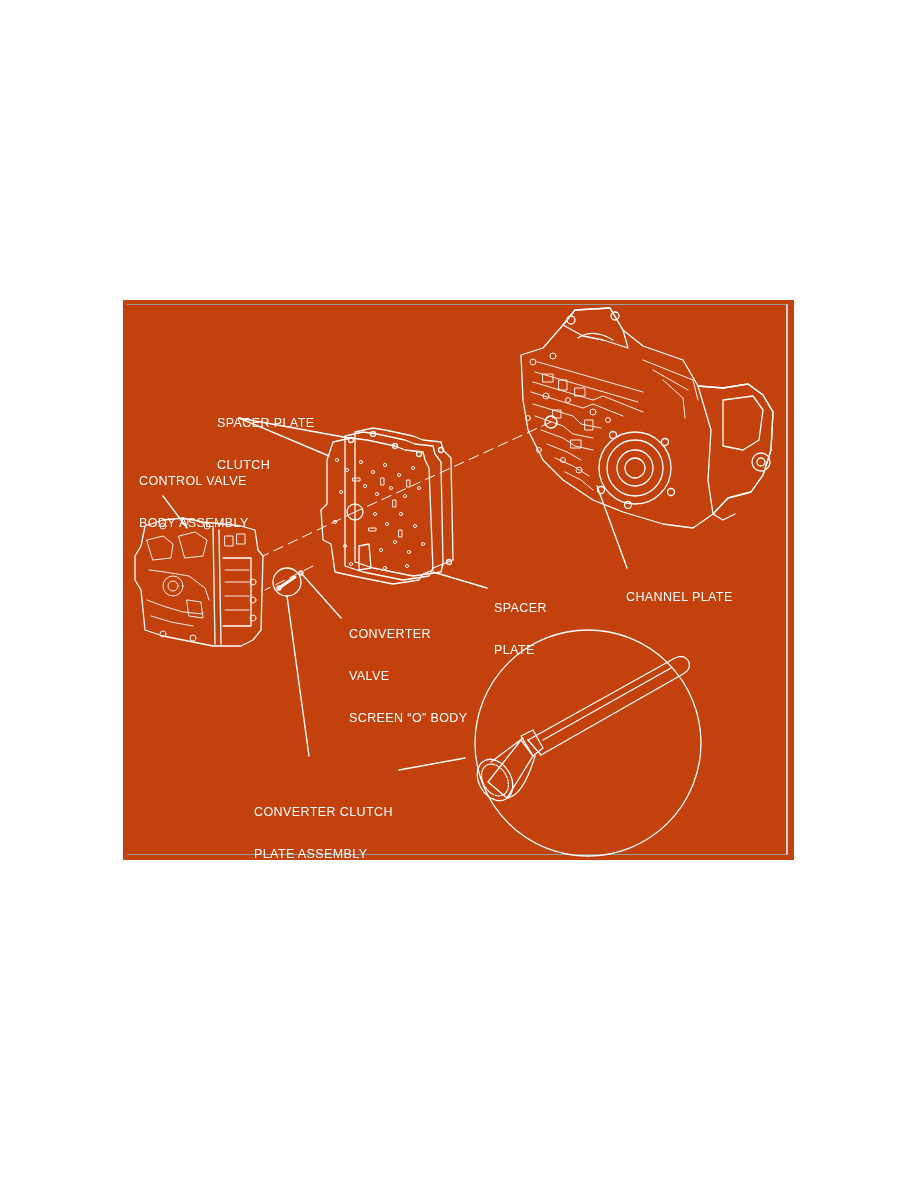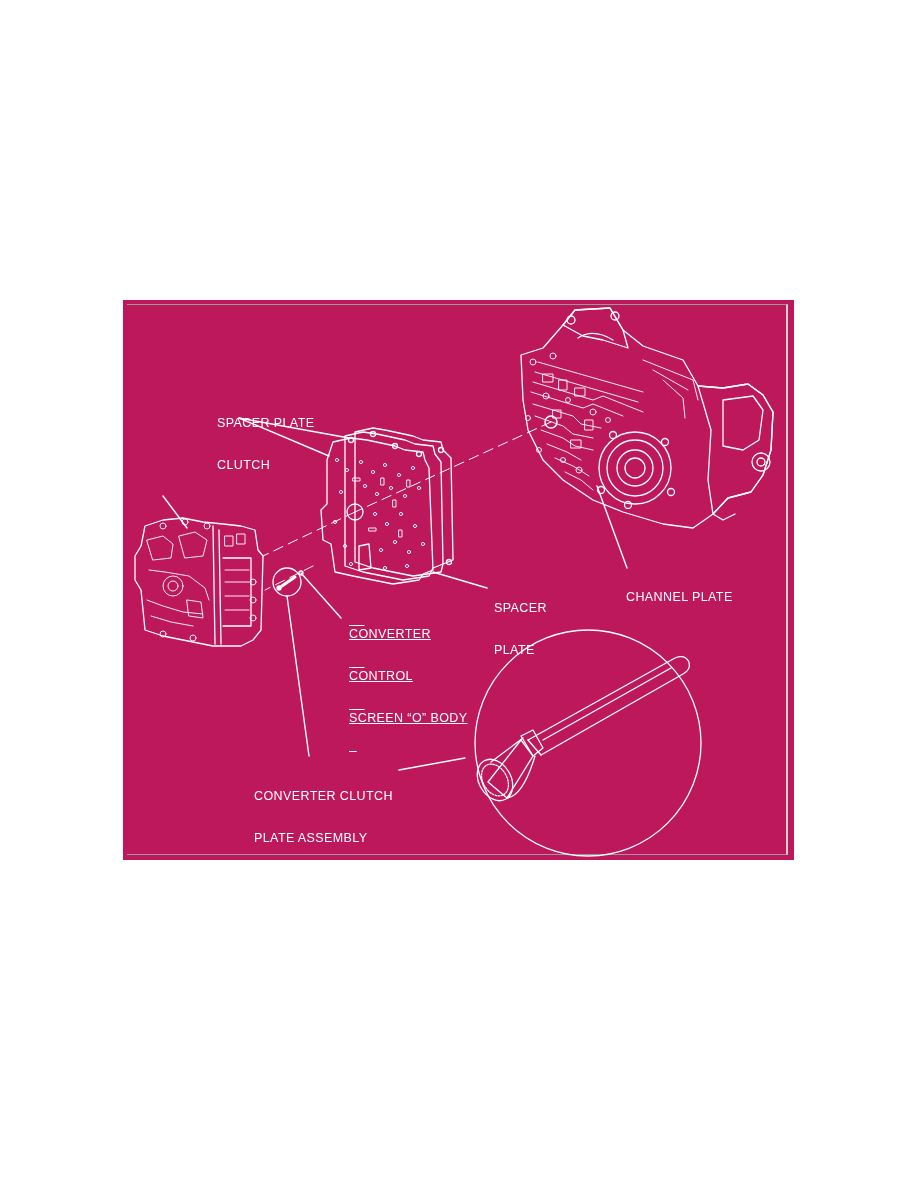--- a/index.html
+++ b/index.html
@@ -13,21 +13,21 @@
       position: relative;
       overflow: hidden;
       font-family: "Liberation Sans", sans-serif;
     }
     .figure {
       position: absolute;
       left: 123px;
       top: 300px;
       width: 671px;
       height: 560px;
-      background: #be185d;
+      background: #c2410c;
     }
     .inner-frame {
       position: absolute;
       left: 4px;
       top: 4px;
       width: 659px;
       height: 549px;
       border-top: 1px solid #9a9a9a;
       border-right: 2px solid #cfcfcf;
       border-bottom: 1px solid #9a9a9a;
@@ -249,33 +249,37 @@
       <line x1="164" y1="296" x2="186" y2="456"></line>
       <line x1="276" y1="470" x2="342" y2="458"></line>
     </g>
   </svg>
 
   <div class="label" style="left:94px; top:88px;">
     <span>SPACER PLATE</span>
     <span>CLUTCH</span>
   </div>
 
+  <div class="label" style="left:16px; top:146px;">
+    <span>CONTROL VALVE</span>
+    <span>BODY ASSEMBLY</span>
+  </div>
 
   <div class="label" style="left:371px; top:273px;">
     <span>SPACER</span>
     <span>PLATE</span>
   </div>
 
   <div class="label" style="left:503px; top:262px;">
     <span>CHANNEL PLATE</span>
   </div>
 
-  <div class="label" style="left:226px; top:299px;text-decoration:underline;">
+  <div class="label" style="left:226px; top:299px;">
     <span>CONVERTER</span>
-    <span>CONTROL</span>
+    <span>VALVE</span>
     <span>SCREEN “O” BODY</span>
   </div>
 
-  <div class="label" style="left:131px; top:461px;">
+  <div class="label" style="left:131px; top:477px;">
     <span>CONVERTER CLUTCH</span>
     <span>PLATE ASSEMBLY</span>
   </div>
 </div>
 
 </body></html>

